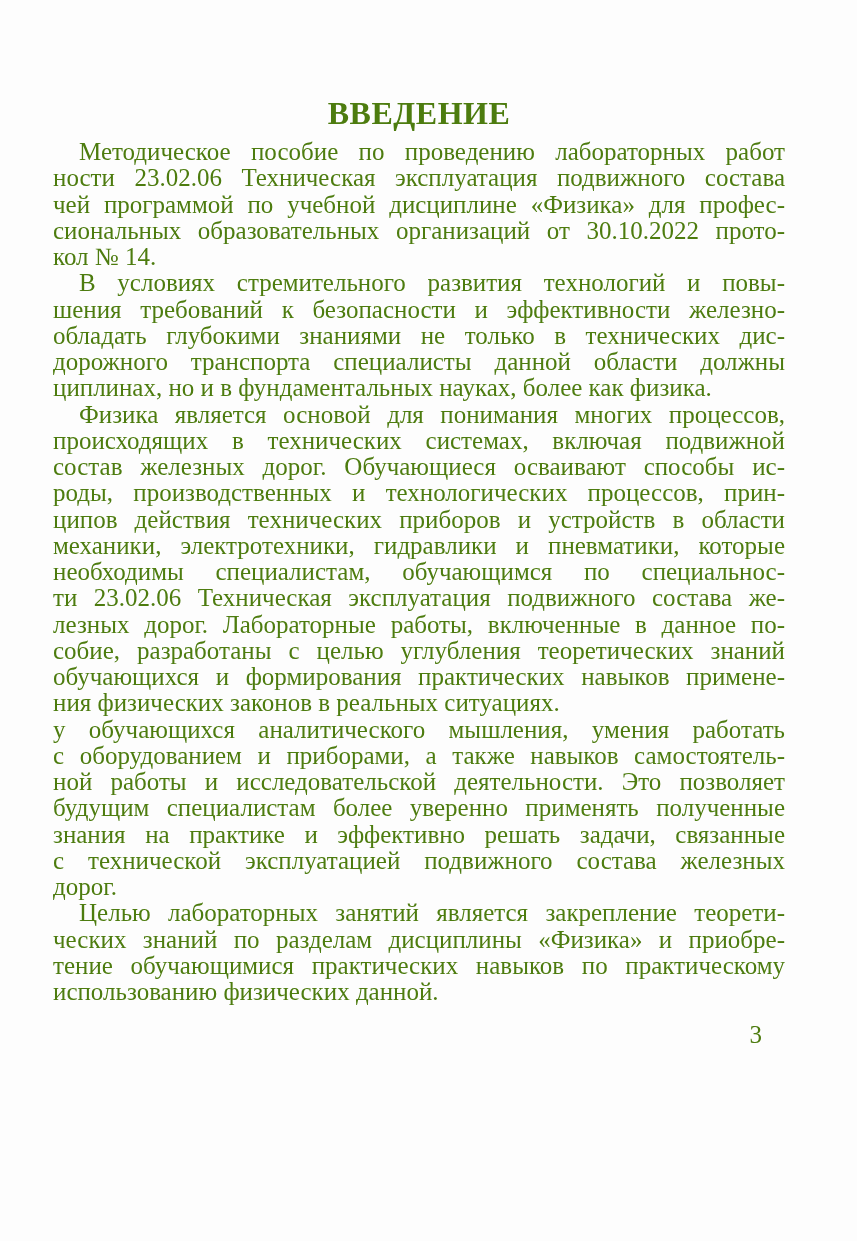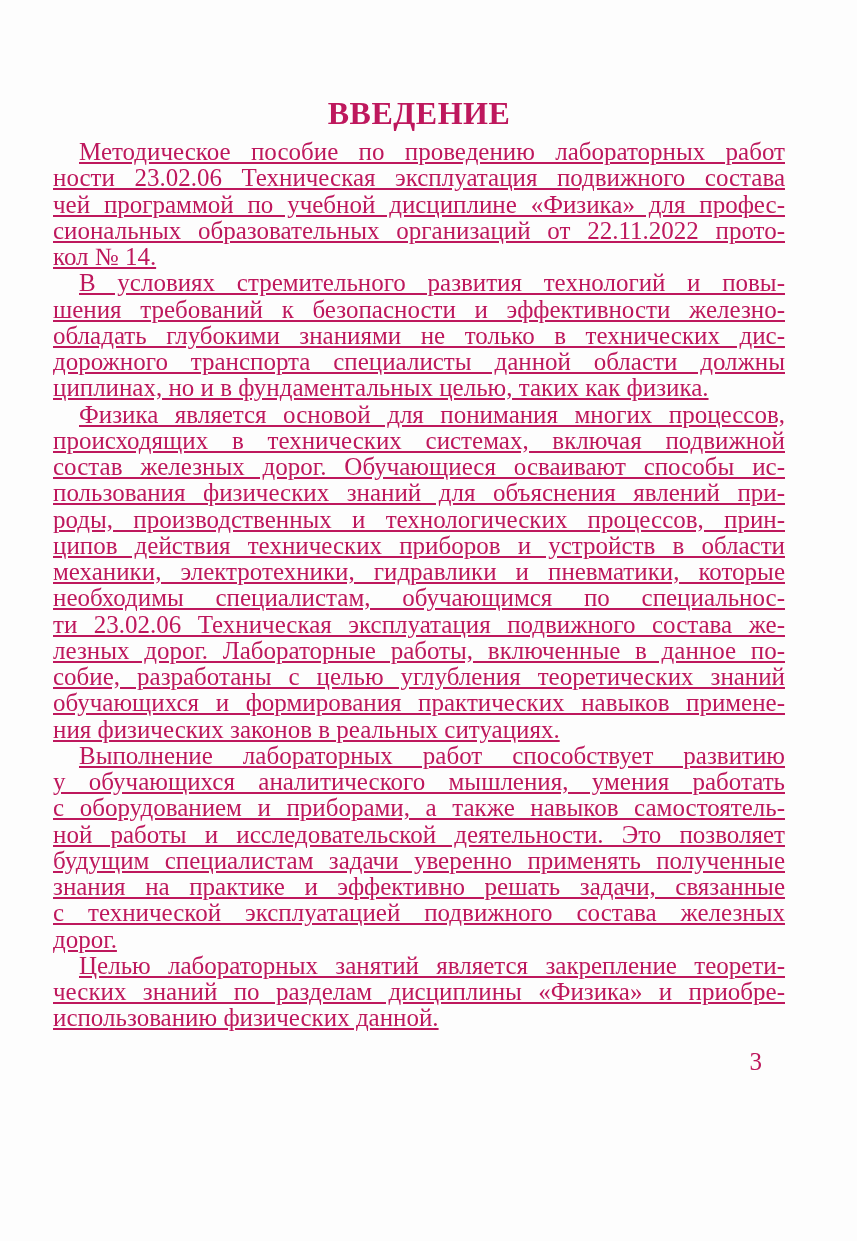--- a/index.html
+++ b/index.html
@@ -35,83 +35,81 @@
     font-size: 25px;
   }
   .paragraph {
     margin: 0;
   }
   .line {
     line-height: 26.25px;
     text-align: justify;
     text-align-last: justify;
     white-space: normal;
-    text-decoration: underline;
   }
   .line.first {
     text-indent: 26px;
   }
   .line.last {
     text-align-last: left;
   }
   .folio {
     margin-top: 17px;
     text-align: right;
     padding-right: 23px;
     font-size: 25px;
     line-height: 26px;
   }
 </style>
 </head>
 <body>
 
-<div class="page" style="background: rgb(253, 253, 253); color: #be185d;">
+<div class="page" style="background: rgb(253, 253, 253); color: #4d7c0f;">
   <div class="text-block">
     <h1 class="title">ВВЕДЕНИЕ</h1>
     <div class="body-text" id="paragraphs-container">
         <div class="paragraph">
           <div class="line first">Методическое пособие по проведению лабораторных работ</div>
           <div class="line">ности 23.02.06 Техническая эксплуатация подвижного состава</div>
           <div class="line">чей программой по учебной дисциплине «Физика» для профес-</div>
-          <div class="line">сиональных образовательных организаций от 22.11.2022 прото-</div>
+          <div class="line">сиональных образовательных организаций от 30.10.2022 прото-</div>
           <div class="line last">кол № 14.</div>
         </div>
         <div class="paragraph">
           <div class="line first">В условиях стремительного развития технологий и повы-</div>
           <div class="line">шения требований к безопасности и эффективности железно-</div>
           <div class="line">обладать глубокими знаниями не только в технических дис-</div>
           <div class="line">дорожного транспорта специалисты данной области должны</div>
-          <div class="line last">циплинах, но и в фундаментальных целью, таких как физика.</div>
+          <div class="line last">циплинах, но и в фундаментальных науках, более как физика.</div>
         </div>
         <div class="paragraph">
           <div class="line first">Физика является основой для понимания многих процессов,</div>
           <div class="line">происходящих в технических системах, включая подвижной</div>
           <div class="line">состав железных дорог. Обучающиеся осваивают способы ис-</div>
-          <div class="line">пользования физических знаний для объяснения явлений при-</div>
           <div class="line">роды, производственных и технологических процессов, прин-</div>
           <div class="line">ципов действия технических приборов и устройств в области</div>
           <div class="line">механики, электротехники, гидравлики и пневматики, которые</div>
           <div class="line">необходимы специалистам, обучающимся по специальнос-</div>
           <div class="line">ти 23.02.06 Техническая эксплуатация подвижного состава же-</div>
           <div class="line">лезных дорог. Лабораторные работы, включенные в данное по-</div>
           <div class="line">собие, разработаны с целью углубления теоретических знаний</div>
           <div class="line">обучающихся и формирования практических навыков примене-</div>
           <div class="line last">ния физических законов в реальных ситуациях.</div>
         </div>
         <div class="paragraph">
-          <div class="line first">Выполнение лабораторных работ способствует развитию</div>
           <div class="line">у обучающихся аналитического мышления, умения работать</div>
           <div class="line">с оборудованием и приборами, а также навыков самостоятель-</div>
           <div class="line">ной работы и исследовательской деятельности. Это позволяет</div>
-          <div class="line">будущим специалистам задачи уверенно применять полученные</div>
+          <div class="line">будущим специалистам более уверенно применять полученные</div>
           <div class="line">знания на практике и эффективно решать задачи, связанные</div>
           <div class="line">с технической эксплуатацией подвижного состава железных</div>
           <div class="line last">дорог.</div>
         </div>
         <div class="paragraph">
           <div class="line first">Целью лабораторных занятий является закрепление теорети-</div>
           <div class="line">ческих знаний по разделам дисциплины «Физика» и приобре-</div>
+          <div class="line">тение обучающимися практических навыков по практическому</div>
           <div class="line last">использованию физических данной.</div>
         </div>
       </div>
     <div class="folio">3</div>
   </div>
 </div>
 
 </body></html>

